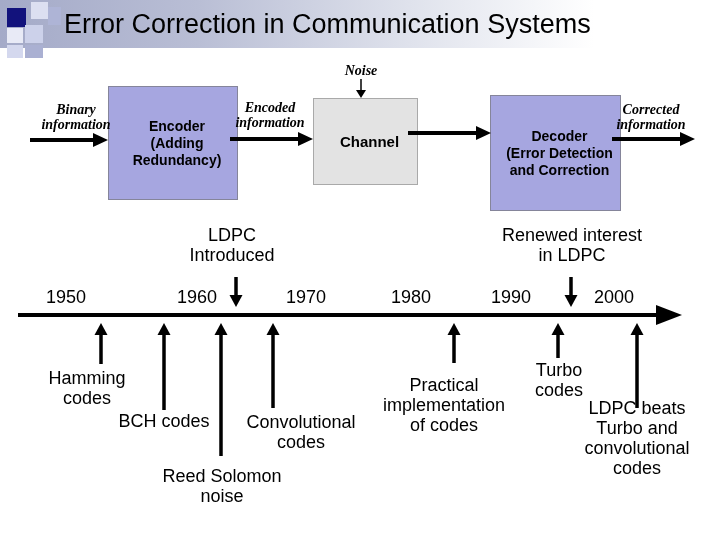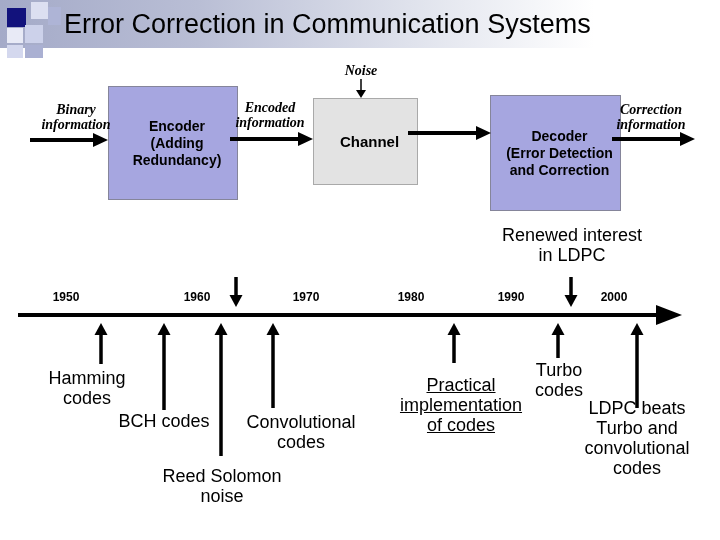--- a/index.html
+++ b/index.html
@@ -42,21 +42,21 @@
     text-align:center;white-space:pre;
   }
   
   .tlabel{
     position:absolute;transform:translateX(-50%);
     font-size:18px;line-height:20px;
     text-align:center;white-space:pre;
   }
   .year{
     position:absolute;transform:translateX(-50%);
-    font-size:12px;line-height:18px;font-weight:bold;white-space:pre;
+    font-size:18px;line-height:18px;font-weight:normal;white-space:pre;
   }
   .arrows{position:absolute;left:0;top:0;width:720px;height:540px;pointer-events:none;}
   .arrows line{stroke:#000;}
   .arrows polygon{fill:#000;stroke:none;}
 </style>
 </head>
 <body>
 
 <div id="slide">
 
@@ -79,41 +79,43 @@
   <div class="box gray" style="left:313px;top:98px;width:95px;height:85px;">Channel</div>
   <div class="box purple" style="left:490px;top:84px;width:121px;height:114px;margin-top:11px;">Decoder
 (Error Detection
 and Correction</div>
 
   <div class="flabel" style="left:76px;top:102px;">Binary
 information</div>
   <div class="flabel" style="left:270px;top:100px;">Encoded
 information</div>
   <div class="flabel" style="left:361px;top:63px;">Noise</div>
-  <div class="flabel" style="left:651px;top:102px;">Correction
+  <div class="flabel" style="left:651px;top:102px;">Corrected
 information</div>
 
   <div class="year" style="left:66px;top:288px;">1950</div>
   <div class="year" style="left:197px;top:288px;">1960</div>
   <div class="year" style="left:306px;top:288px;">1970</div>
   <div class="year" style="left:411px;top:288px;">1980</div>
   <div class="year" style="left:511px;top:288px;">1990</div>
   <div class="year" style="left:614px;top:288px;">2000</div>
 
+  <div class="tlabel" style="left:232px;top:225px;">LDPC
+Introduced</div>
   <div class="tlabel" style="left:572px;top:225px;">Renewed interest
 in LDPC</div>
 
   <div class="tlabel" style="left:87px;top:368px;">Hamming
 codes</div>
   <div class="tlabel" style="left:164px;top:411px;">BCH codes</div>
   <div class="tlabel" style="left:222px;top:466px;">Reed Solomon
 noise</div>
   <div class="tlabel" style="left:301px;top:412px;">Convolutional
 codes</div>
-  <div class="tlabel" style="left:461px;top:375px;text-decoration:underline;">Practical
+  <div class="tlabel" style="left:444px;top:375px;">Practical
 implementation
 of codes</div>
   <div class="tlabel" style="left:559px;top:360px;">Turbo
 codes</div>
   <div class="tlabel" style="left:637px;top:398px;">LDPC beats
 Turbo and
 convolutional
 codes</div>
 
   <svg class="arrows" viewBox="0 0 720 540">

